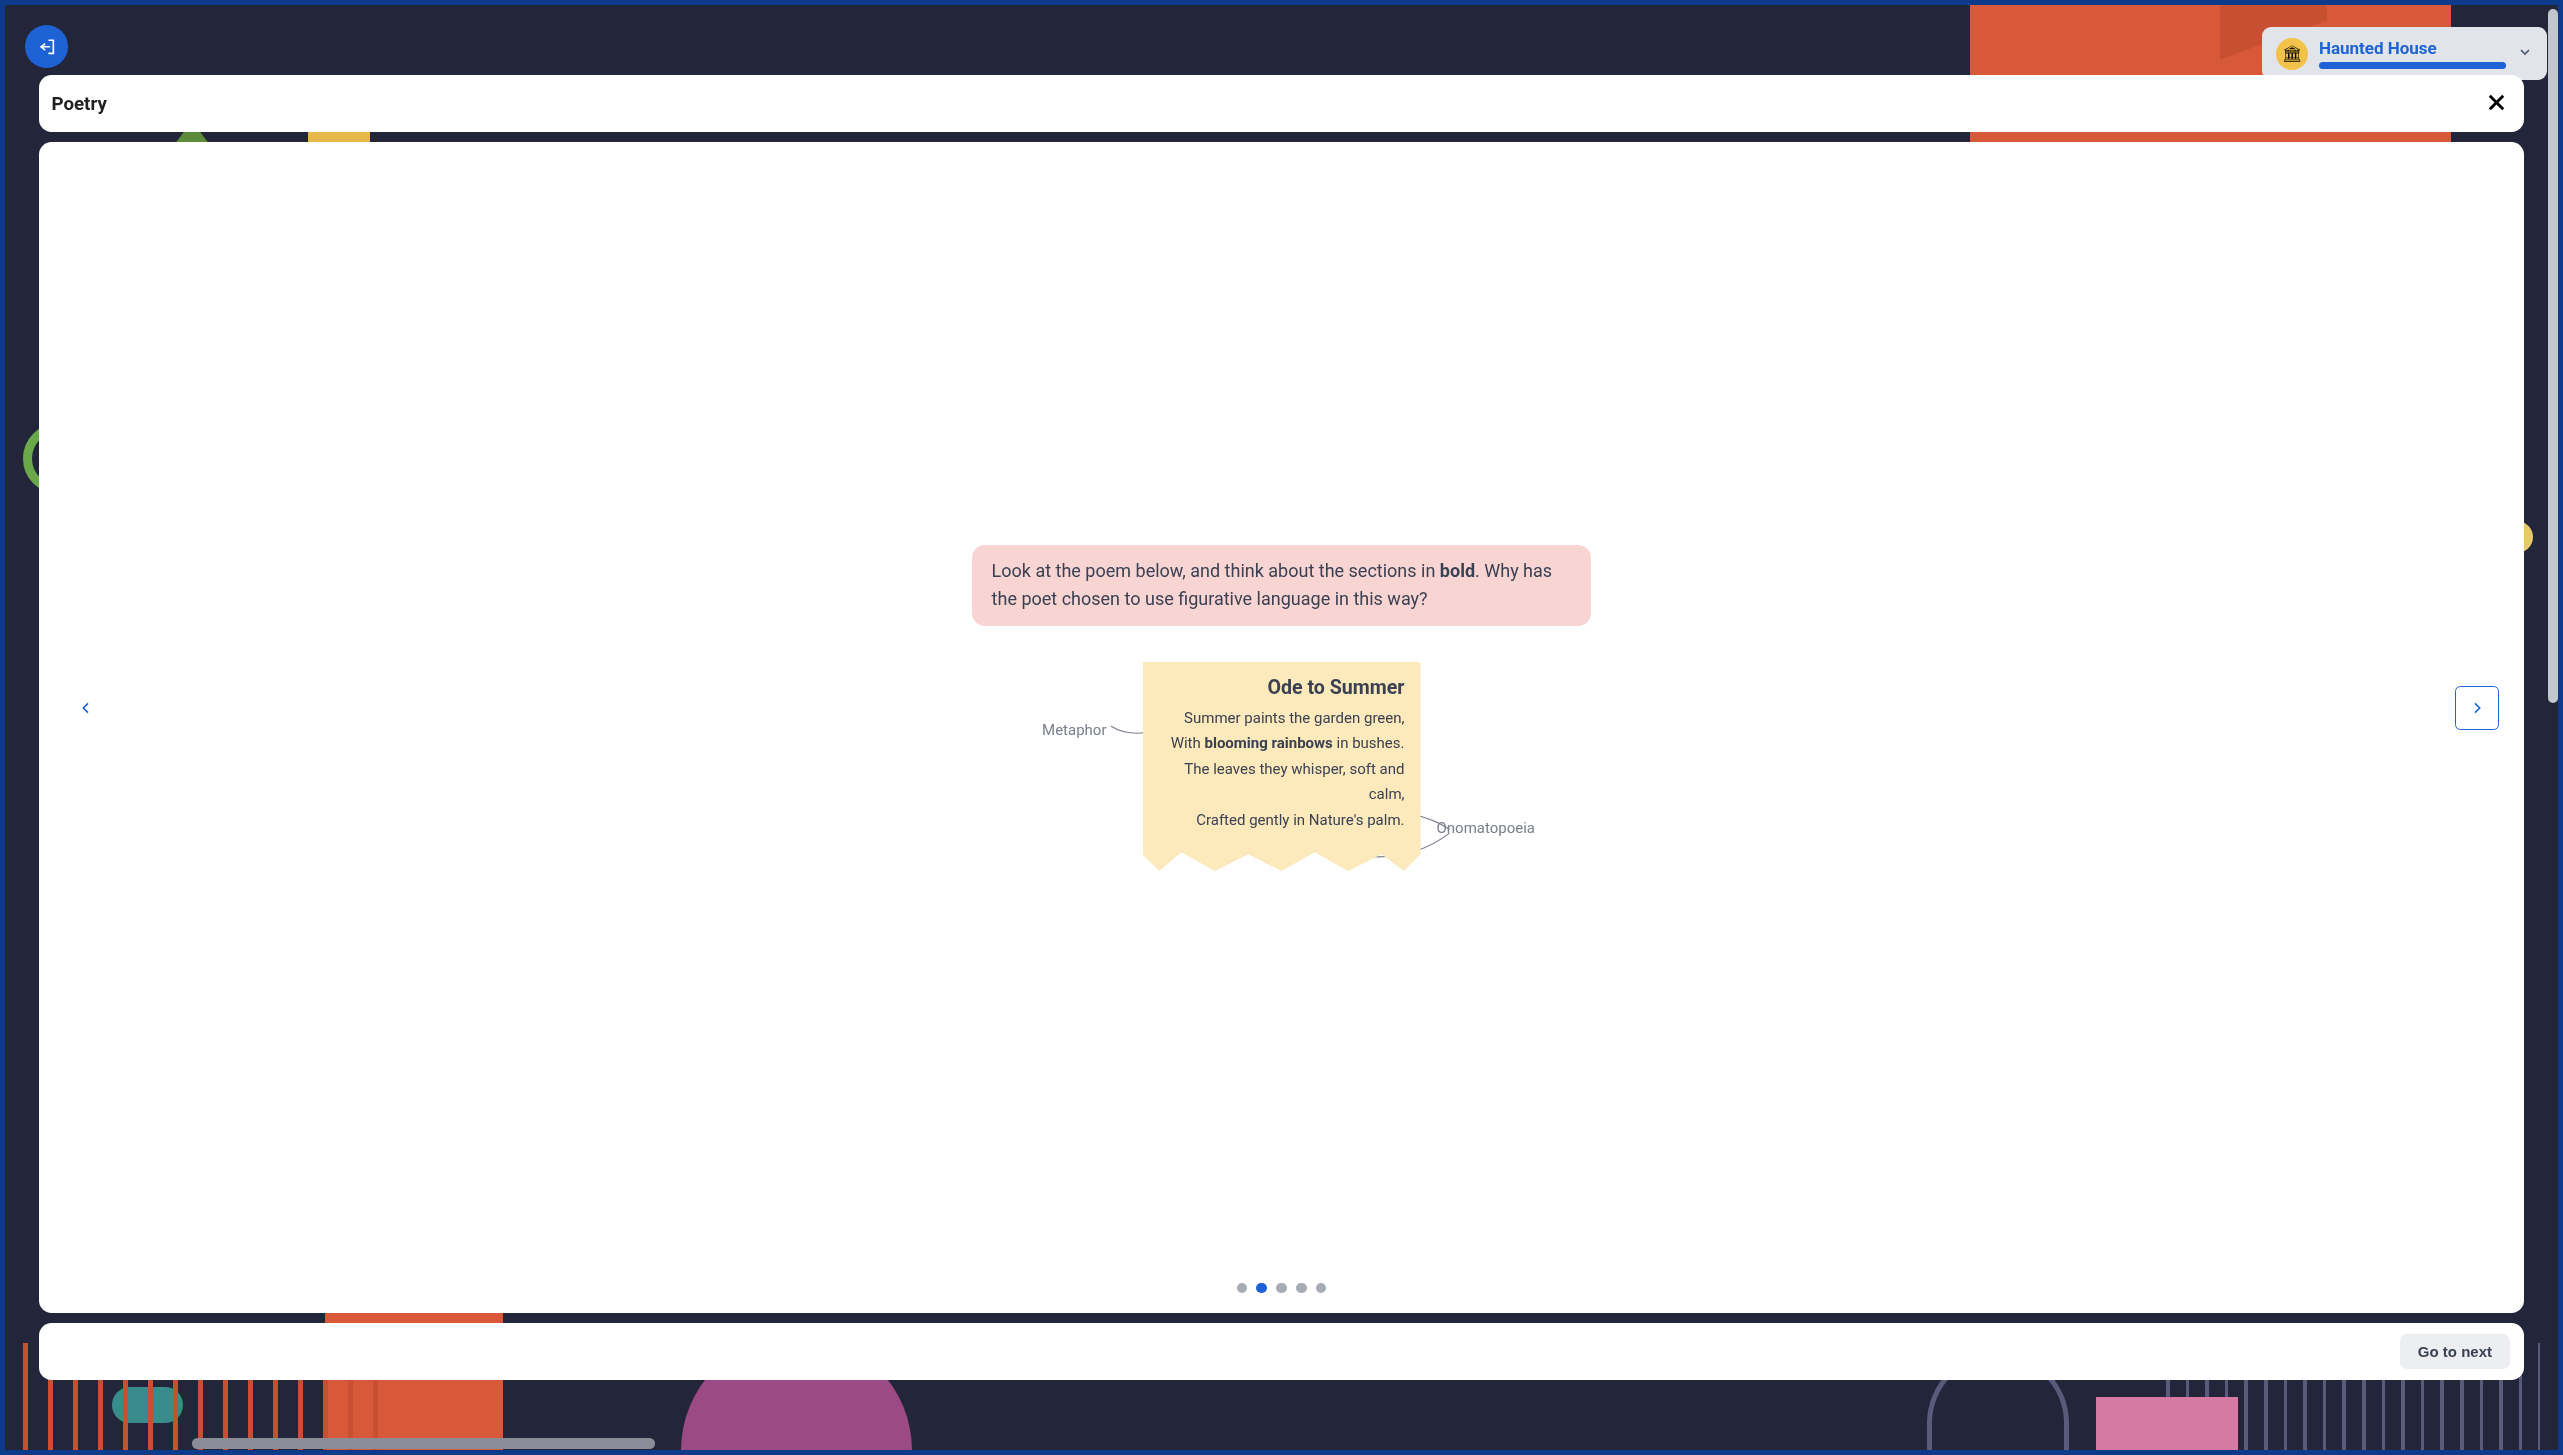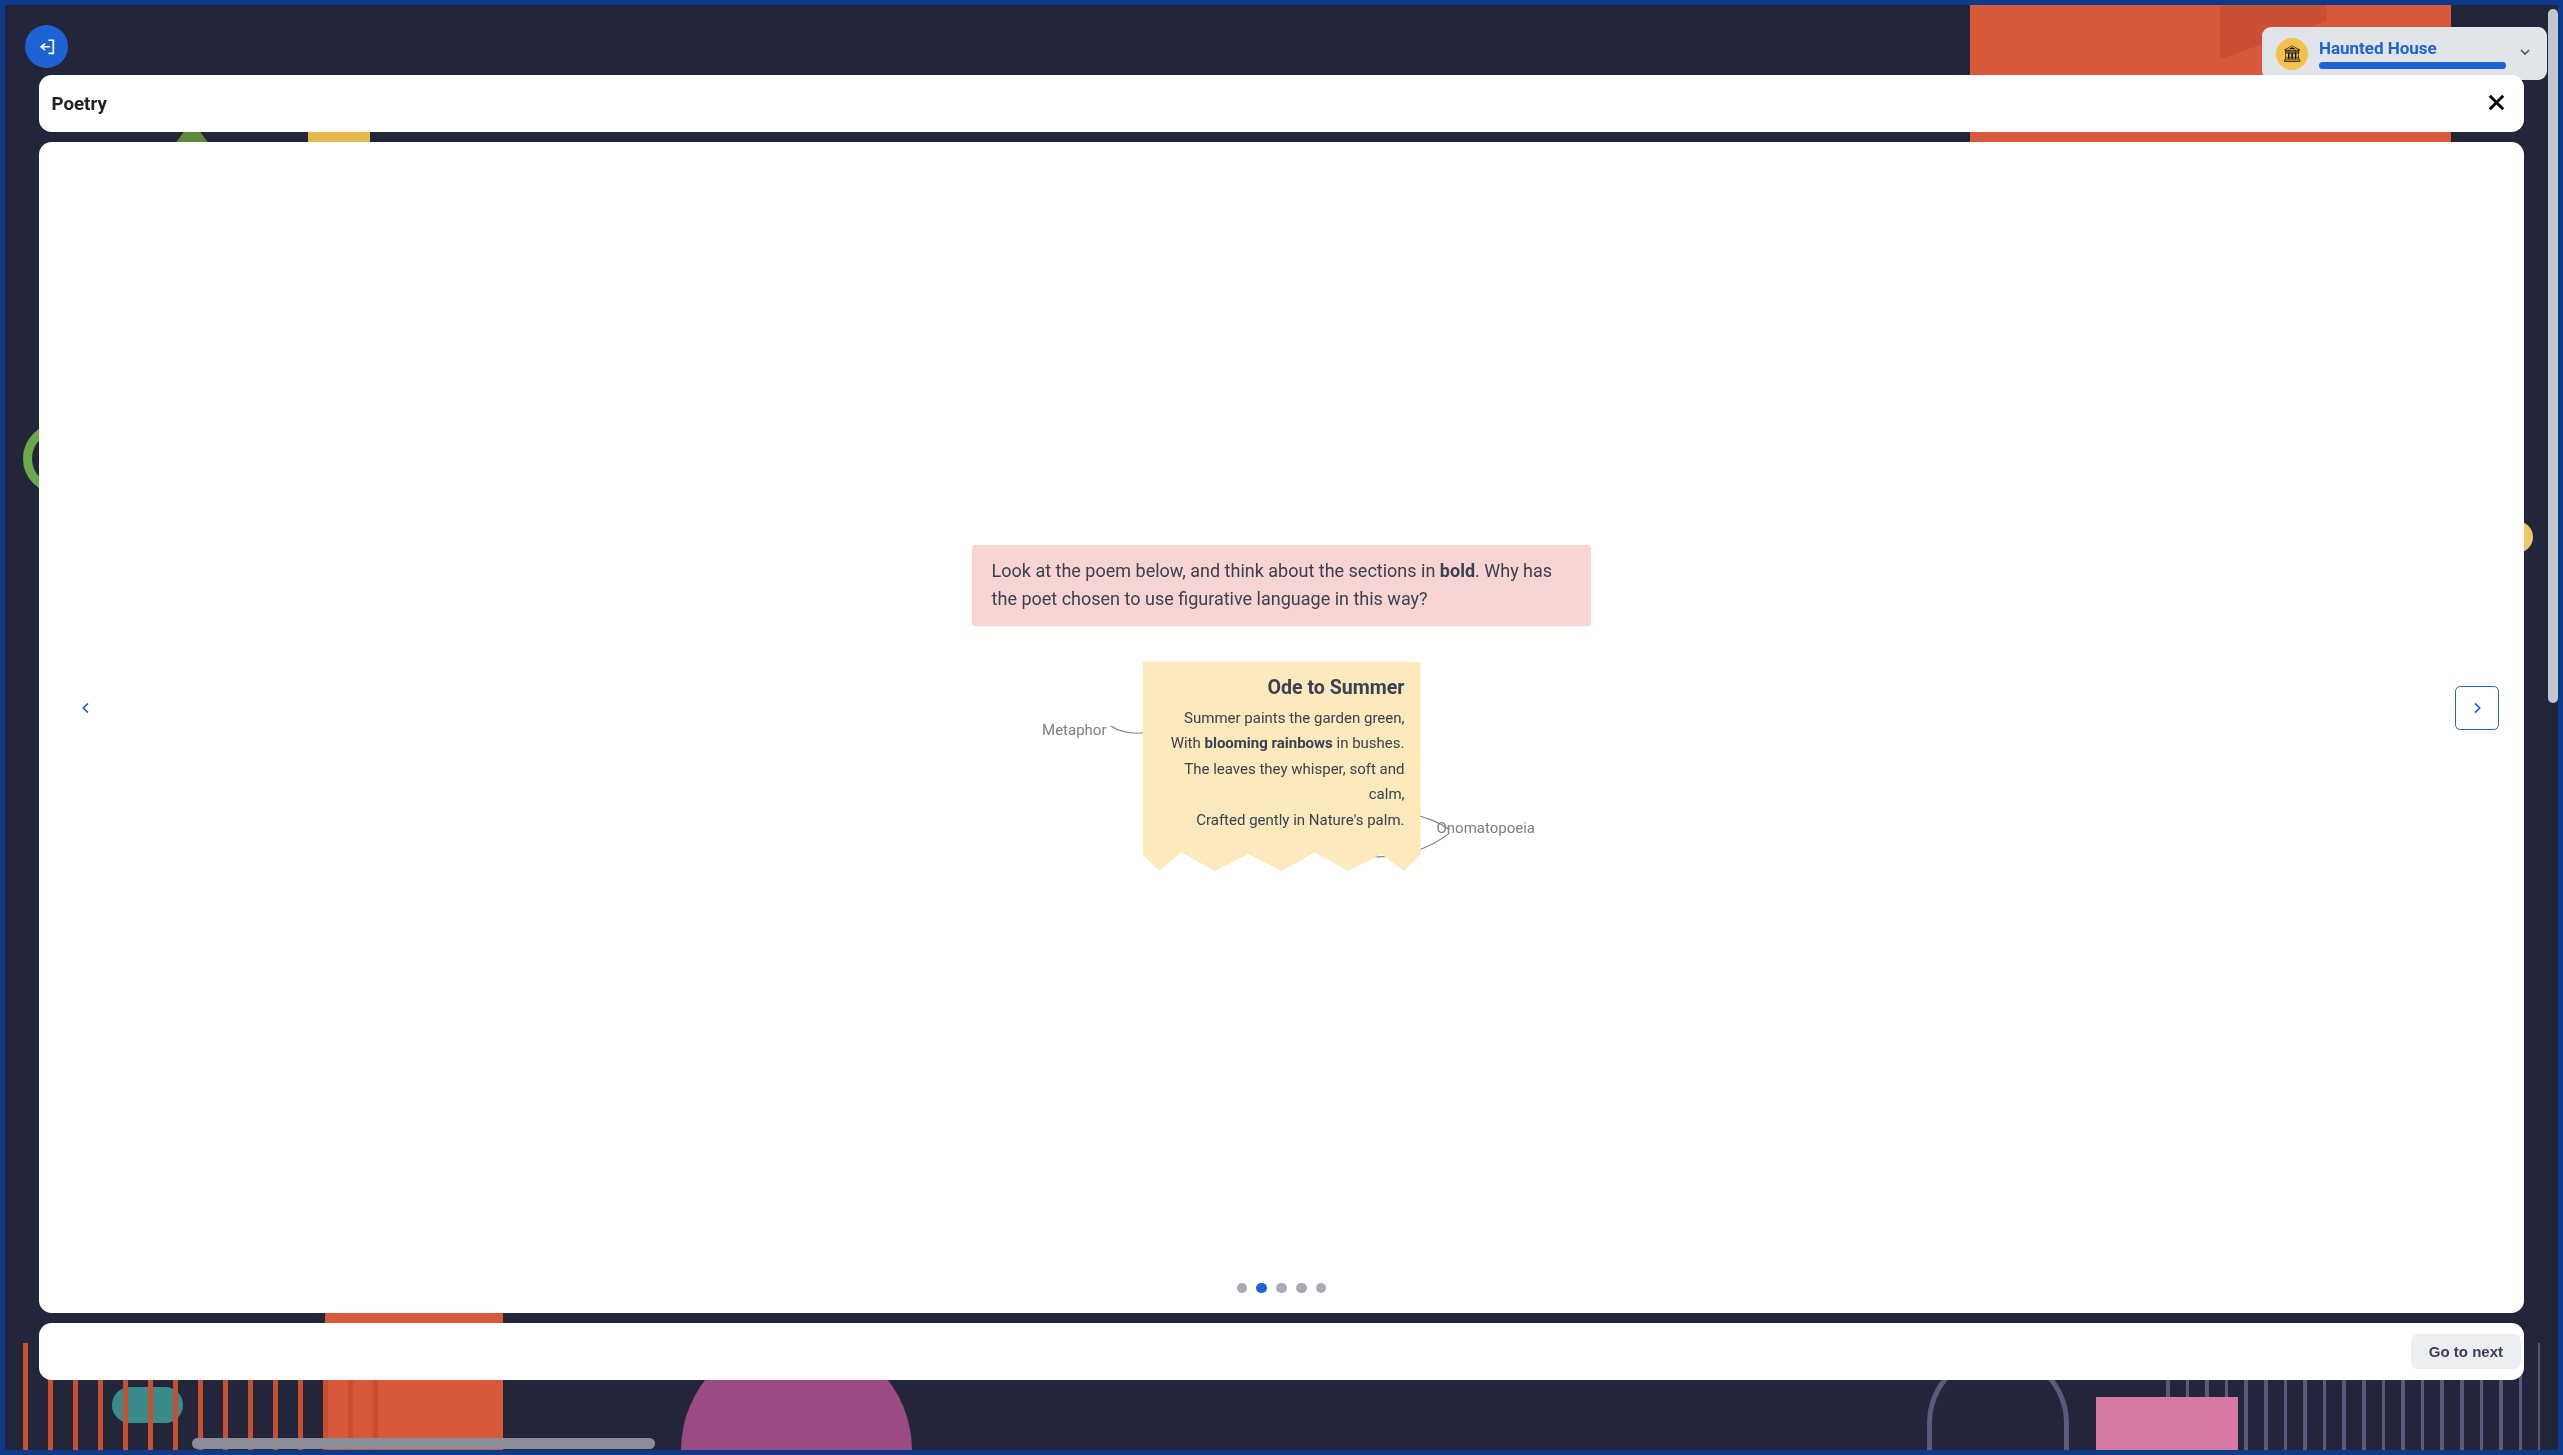--- a/index.html
+++ b/index.html
@@ -110,21 +110,21 @@
 
   .slide {
     max-width: 641px;
     width:100%;
     display:flex; flex-direction:column; align-items:center; gap:36px;
     position:relative;
   }
   .prompt-box {
     background:#f8d5d3;
     padding: 12.5px 19.6px;
-    border-radius:3px;
+    border-radius:13px;
     color:#3a4152;
     font-size:18px;
     line-height:1.55;
     width: 100%;
     max-width: 619px;
   }
   .prompt-box b { font-weight:700;}
   .poem-wrap { position:relative; }
   .poem-card {
     background:#fce9bc;
@@ -161,21 +161,21 @@
   .pager-dot { width:10.7px;height:10.7px;border-radius:50%; background:#a7abb3;}
   .pager-dot.active{ background:#1e63d6;}
 
   
   .action-card {
     position:absolute;
     left:39px; right:39px; bottom: 75px;
     height:57px;
     background:#fff; border-radius:12.5px;
     display:flex; align-items:center; justify-content:flex-end;
-    padding: 0 3px;
+    padding: 0 14px;
     z-index:30;
   }
   .next-btn {
     background:#eceef1;
     border:none; border-radius:7.1px;
     padding: 9px 18px;
     font-size:15px; font-weight:700; color:#3a4152;
     cursor:pointer;
   }
 

